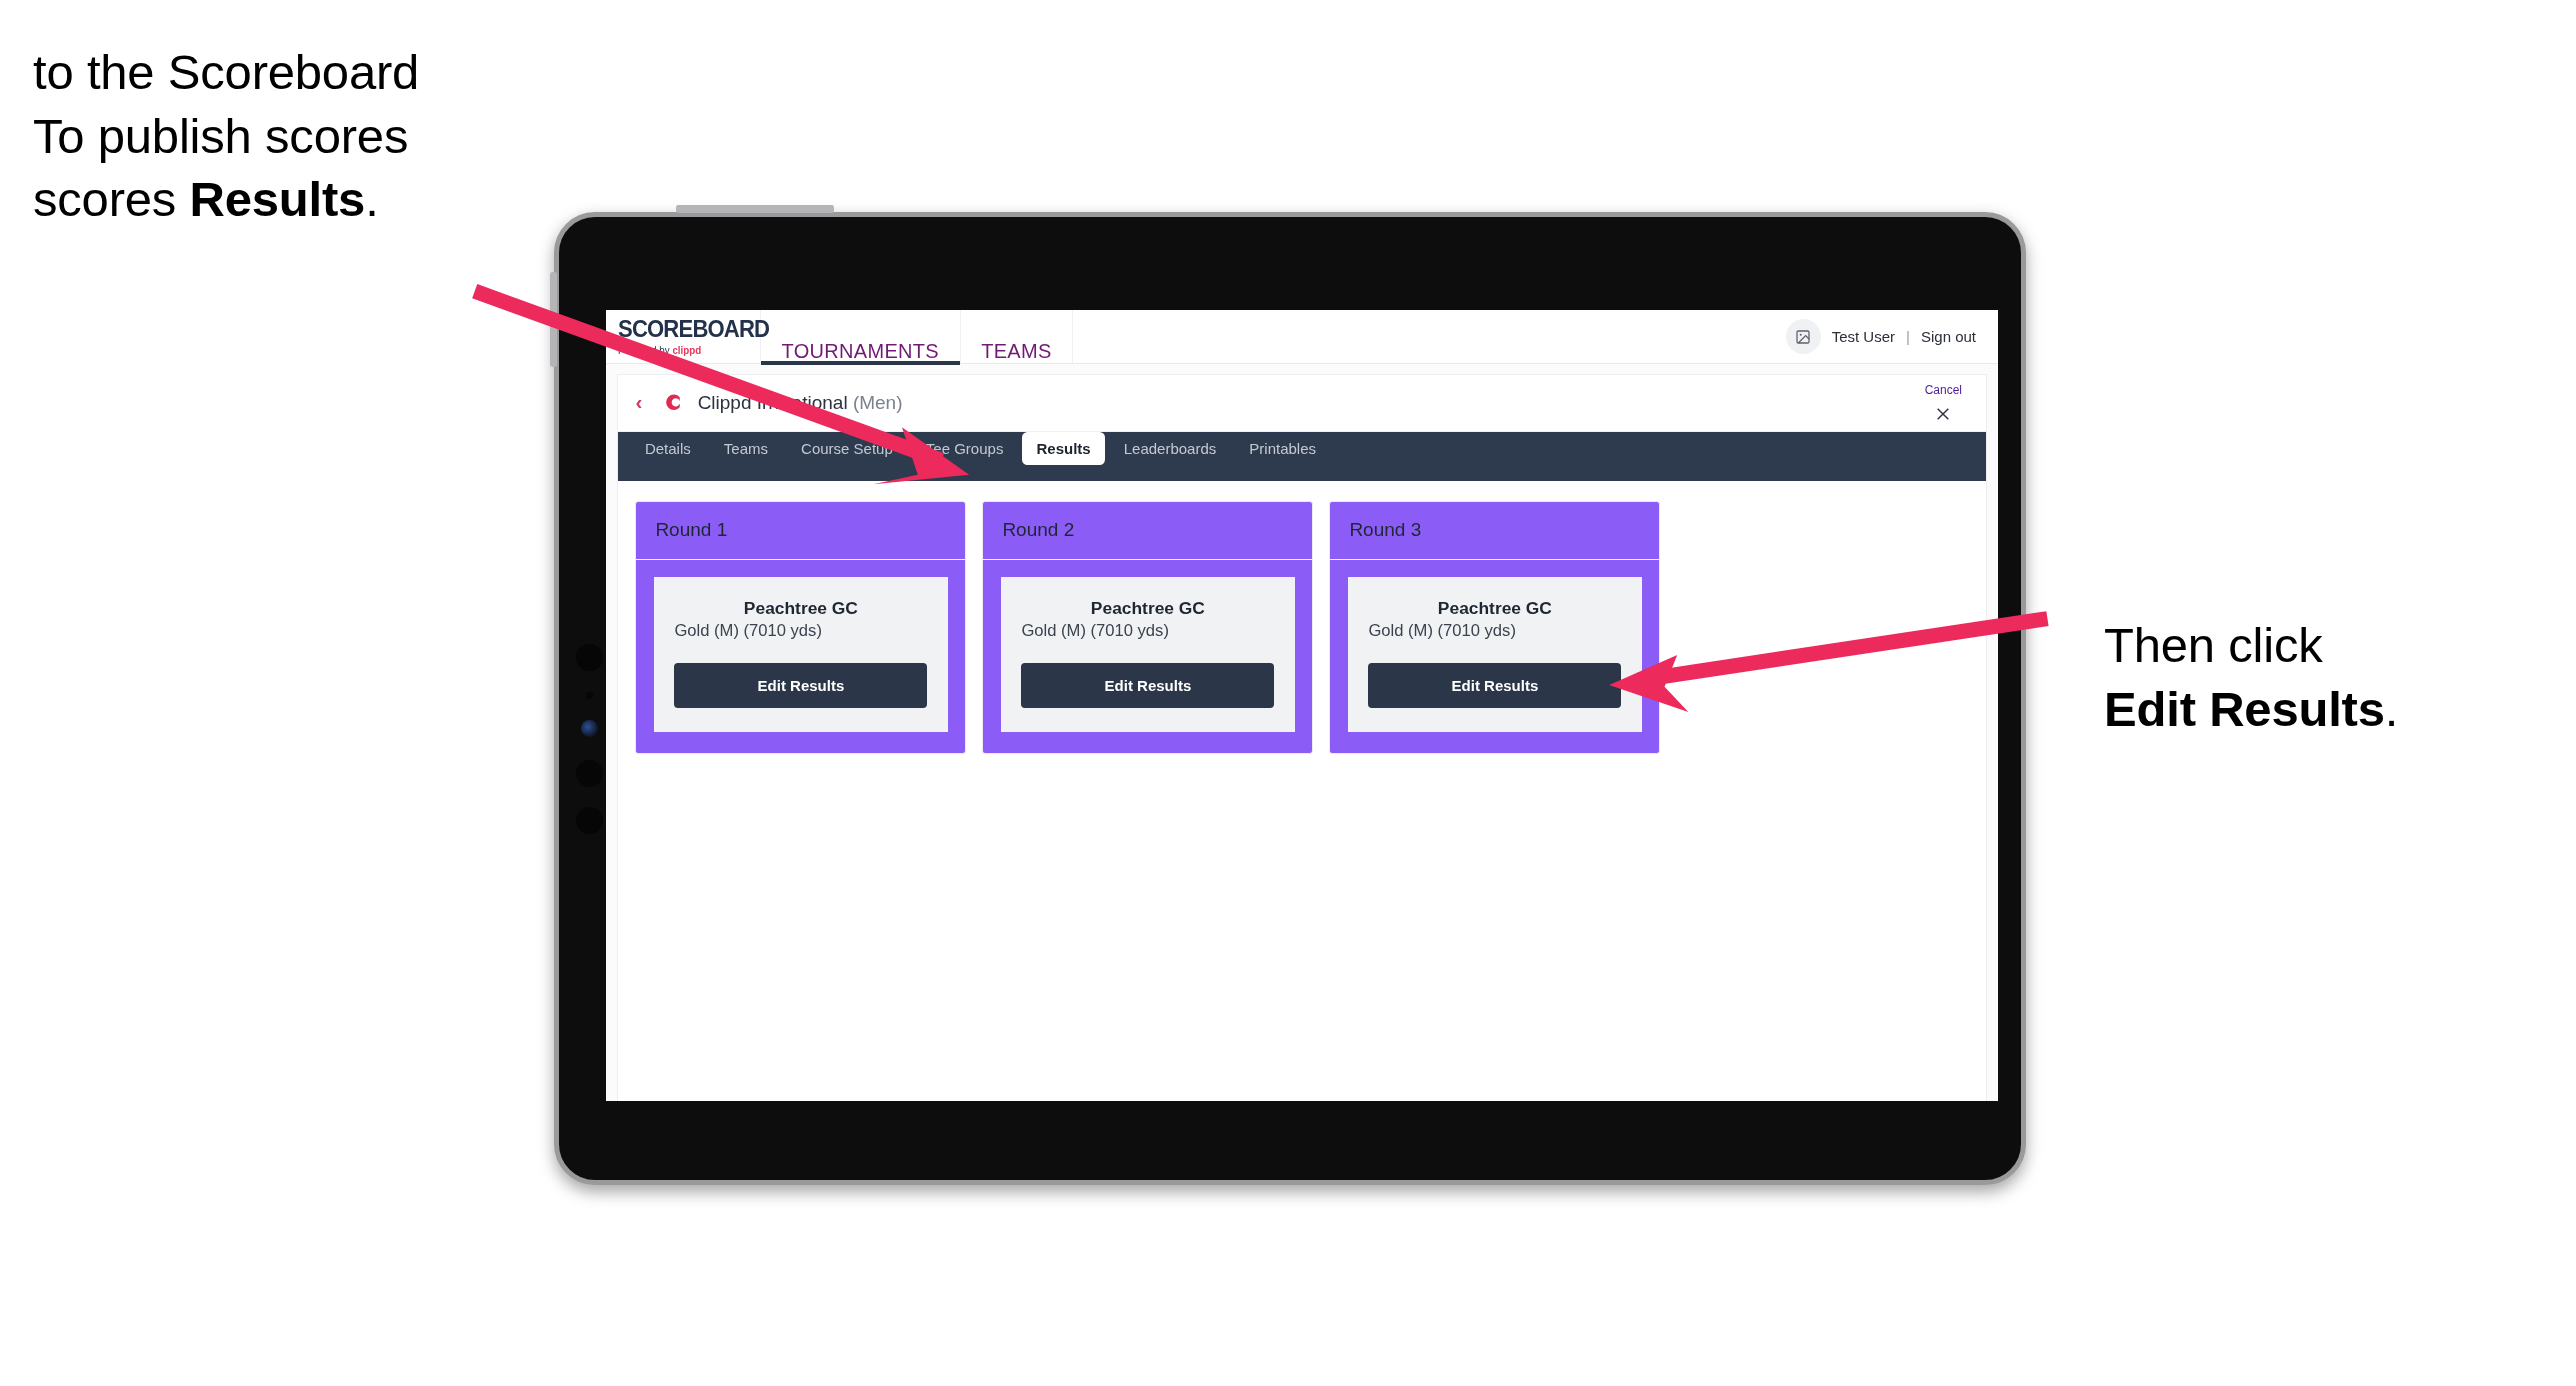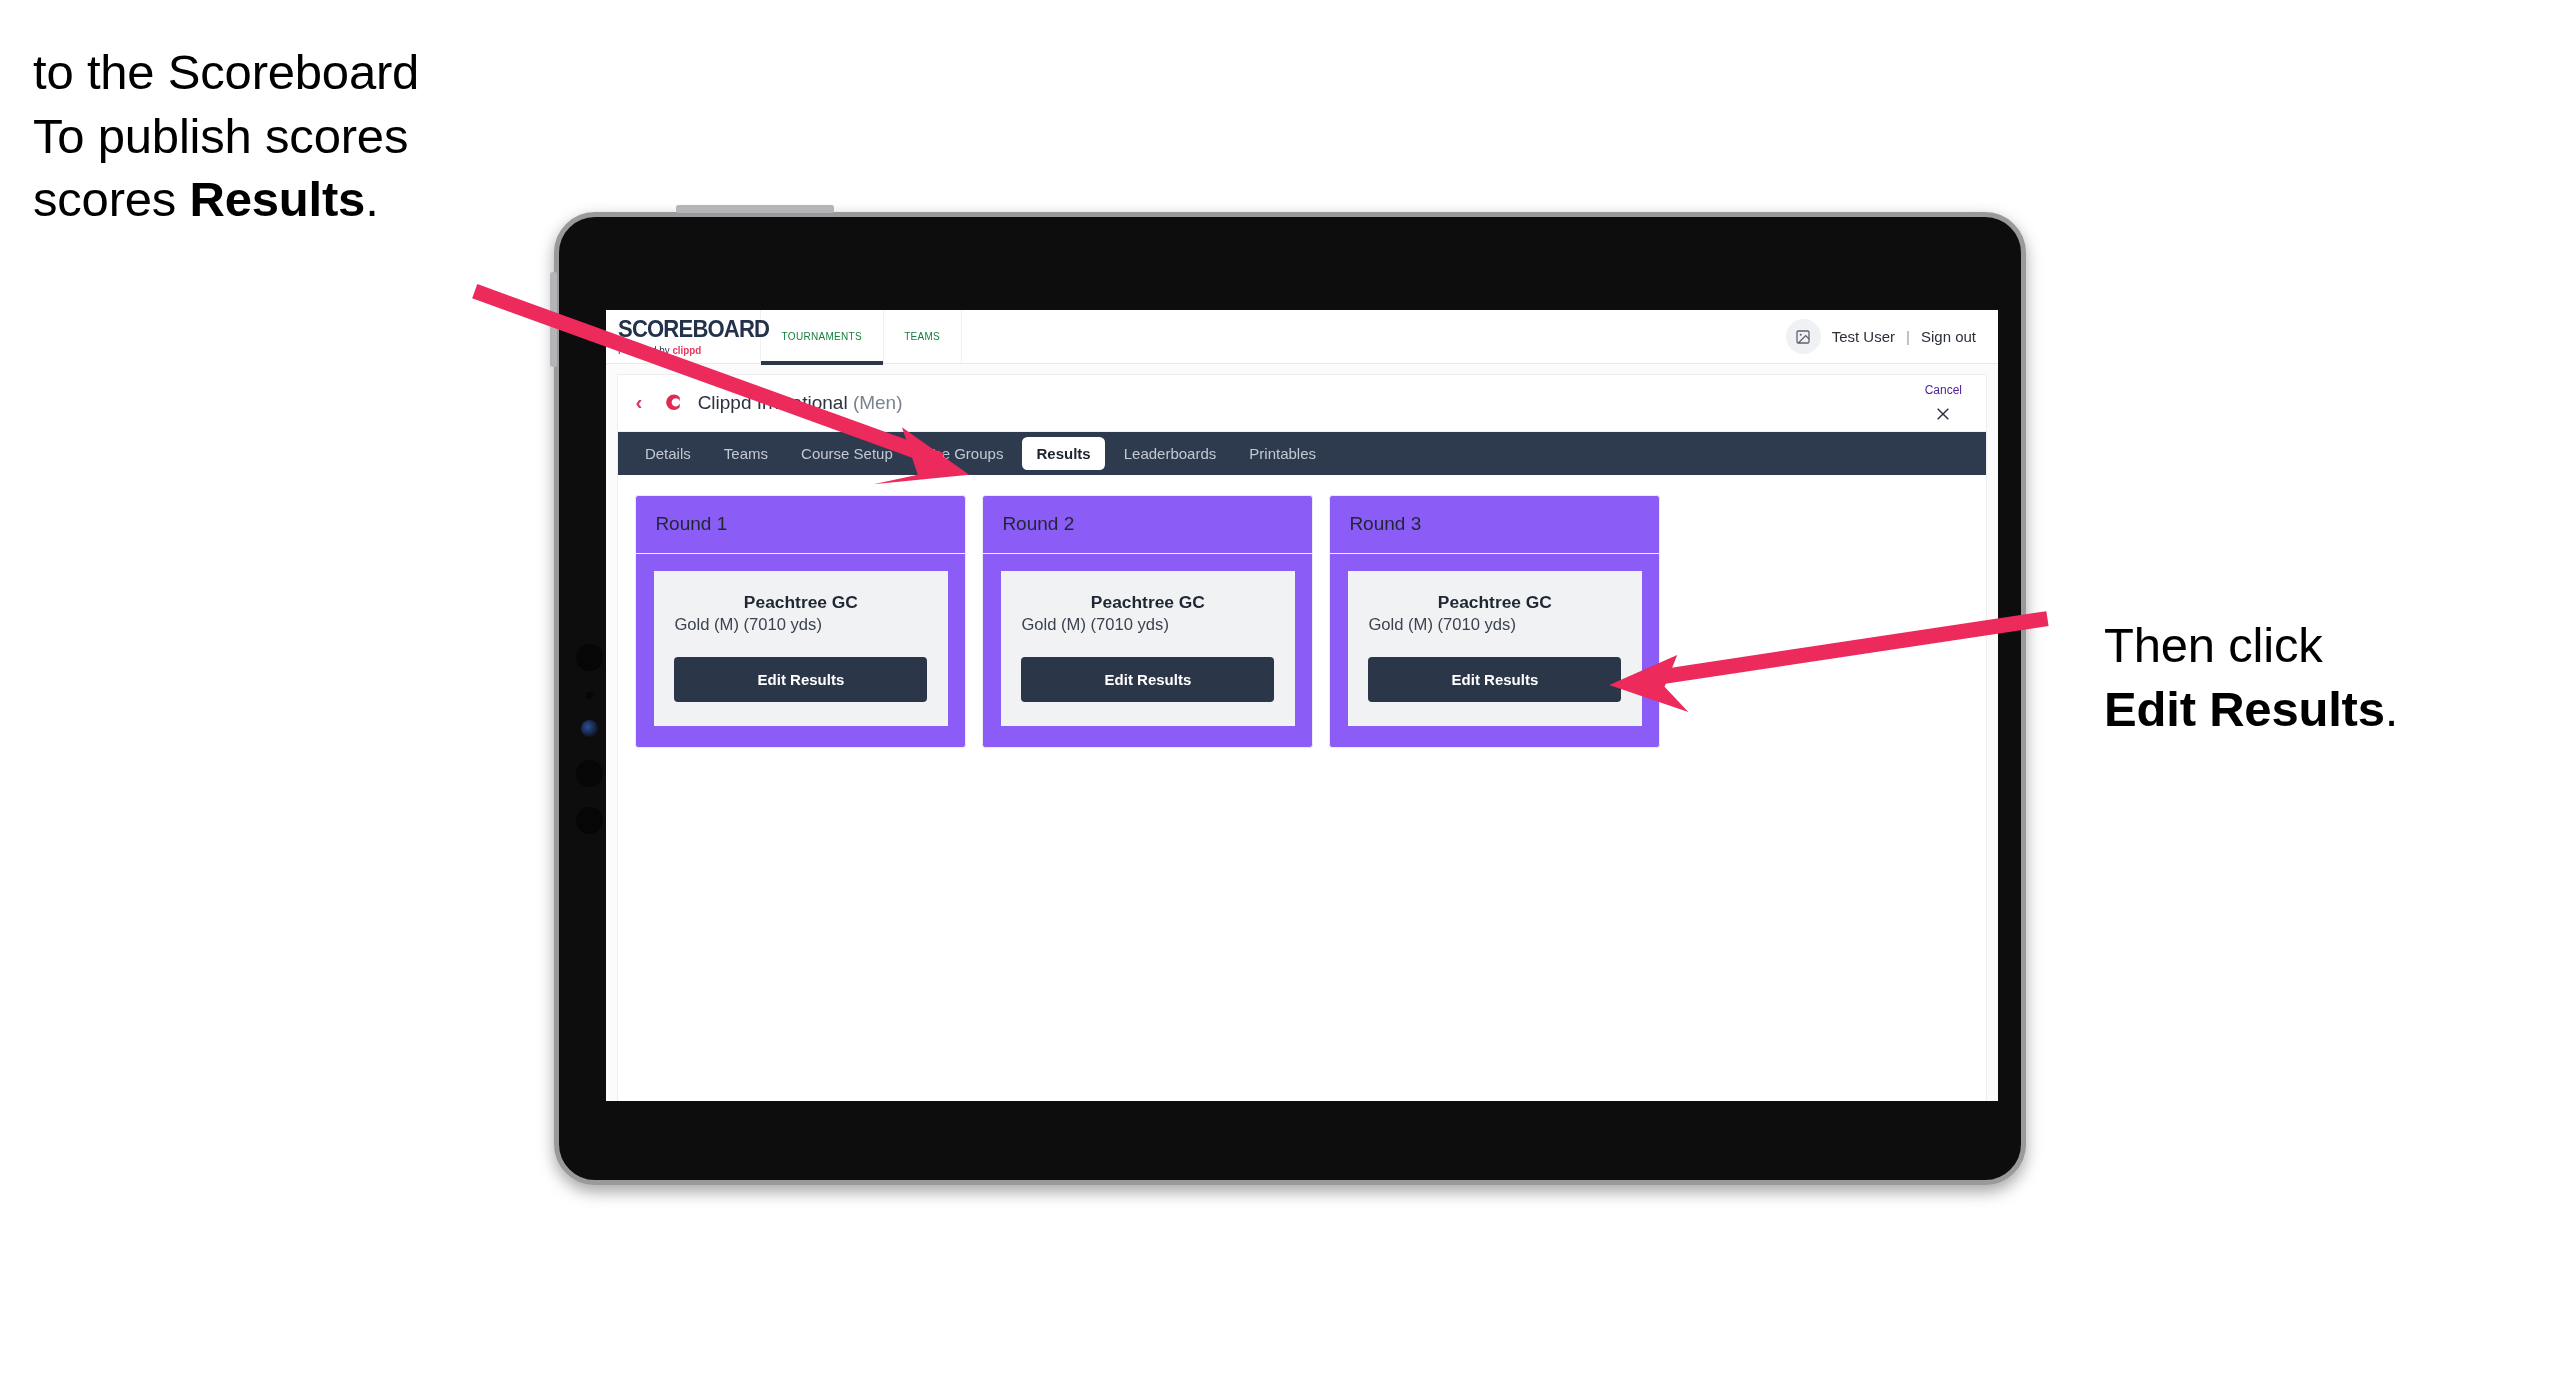--- a/index.html
+++ b/index.html
@@ -129,24 +129,24 @@
     font-size: 10.3px;
     color: #2b3448;
     transform: scaleX(0.95);
     transform-origin: left center;
     white-space: nowrap;
   }
   #brand-tagline .clippd { color: #e8365d; font-weight: bold; }
 
   .topnav-tab {
     display: flex;
-    align-items: center;
+    align-items: flex-end;
     padding: 0 20.6px;
-    font-size: 10px;
-    color: #15803d;
+    font-size: 20px;
+    color: #701a75;
     letter-spacing: 0.3px;
     border-right: 1.6px solid #eef0f3;
     position: relative;
     cursor: pointer;
     white-space: nowrap;
   }
   .topnav-tab.active::after {
     content: "";
     position: absolute;
     left: 0; right: 0; bottom: -1.6px;
@@ -228,23 +228,23 @@
     gap: 9.5px;
     font-size: 12px;
     color: #4c1d95;
     cursor: pointer;
     flex-direction: column;
   }
 
   
   #subnav {
     background: #2e3a4e;
-    height: 43px;
-    display: flex;
-    align-items: center;
+    height: 49px;
+    display: flex;
+    align-items: flex-start;
     padding: 0 12.7px;
     gap: 4.7px;
   }
   .subnav-tab {
     font-size: 15px;
     color: #c3c9d3;
     padding: 8px 14.2px;
     border-radius: 5.5px;
     cursor: pointer;
     white-space: nowrap;

